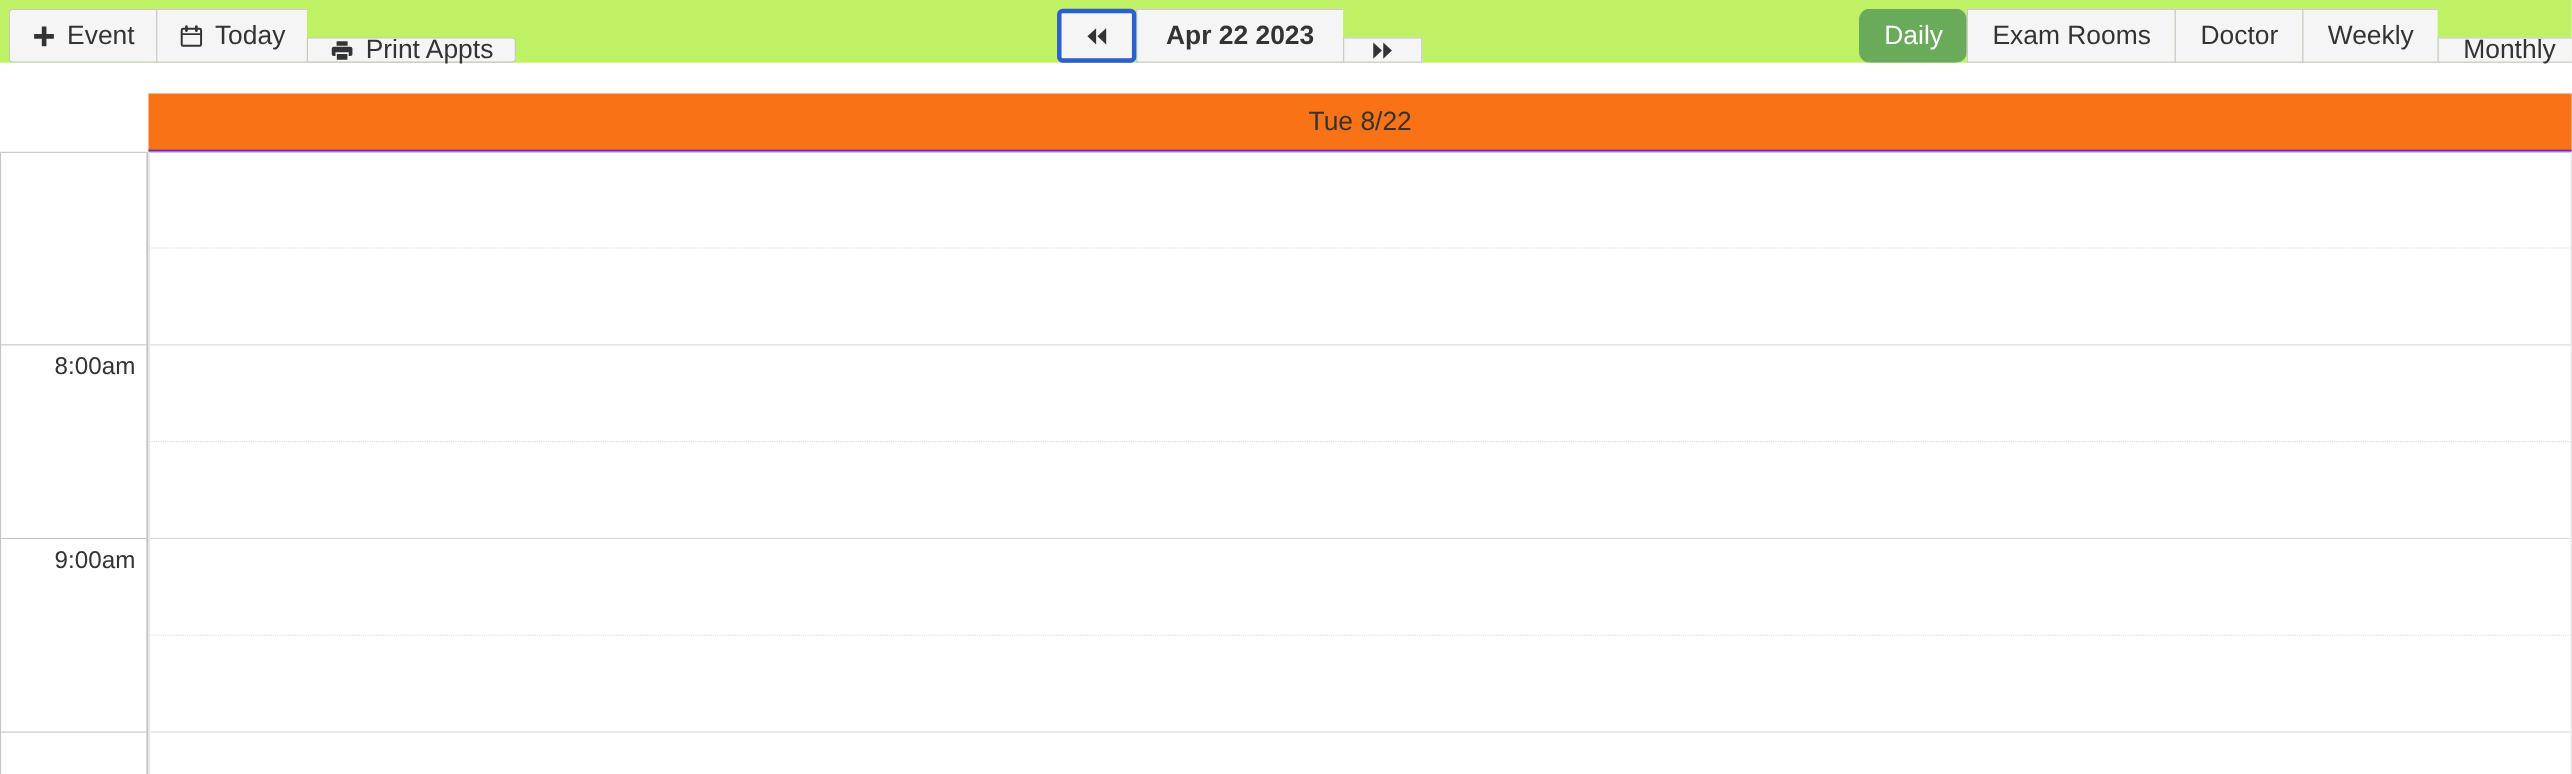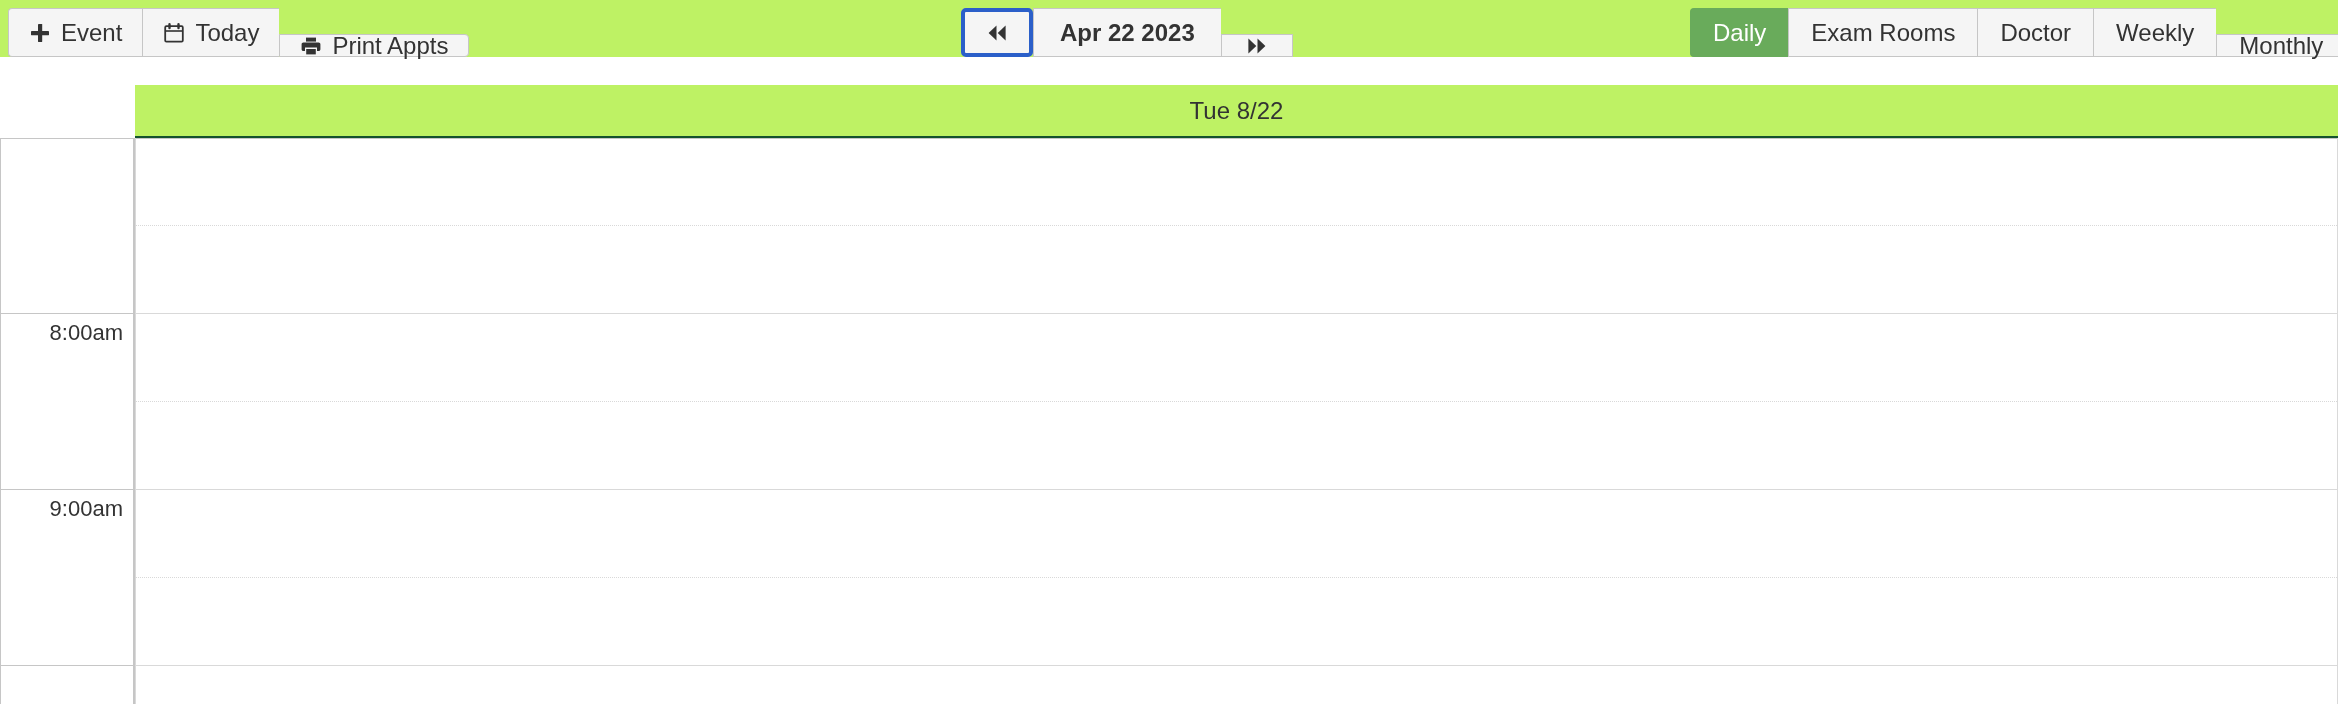--- a/index.html
+++ b/index.html
@@ -82,21 +82,21 @@
   }
 
   
   .group-views { left: 1690px; }
   .group-views .btn { padding: 0 22px; }
   .group-views .btn.active {
     background: #69ab5b;
     border-color: #69ab5b;
     color: #ffffff;
   }
-  .group-views .btn:first-child { border-top-left-radius: 4px; border-bottom-left-radius: 4px; }
+  .group-views .btn:first-child { border-top-left-radius: 4px; border-bottom-left-radius: 4px; border-radius: 10px; }
 
   
   .calendar {
     position: relative;
     width: 2338px;
     height: 647px;
   }
 
   .cal-header {
     position: absolute;
@@ -106,22 +106,22 @@
     height: 53px;
     display: flex;
   }
   .cal-header .gutter-head {
     width: 135px;
     flex: 0 0 135px;
     background: #ffffff;
   }
   .cal-header .day-head {
     flex: 1 1 auto;
-    background: #bef264;
-    border-bottom: 2px solid #14532d;
+    background: #f97316;
+    border-bottom: 2px solid #6d28d9;
     display: flex;
     align-items: center;
     justify-content: center;
     font-size: 24px;
     color: #333333;
   }
 
   .cal-body {
     position: absolute;
     left: 0;

